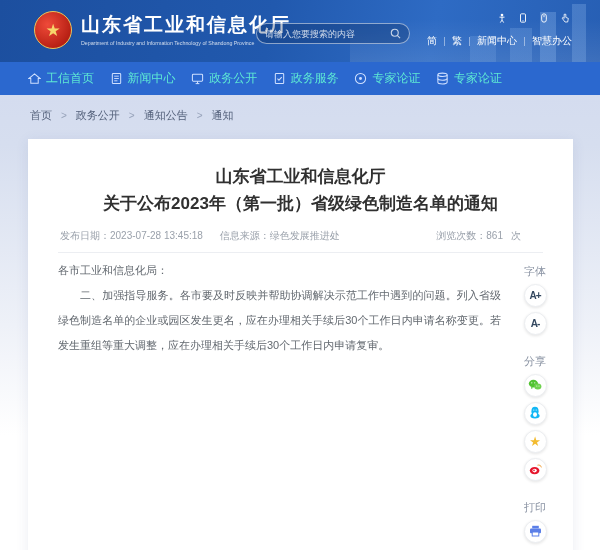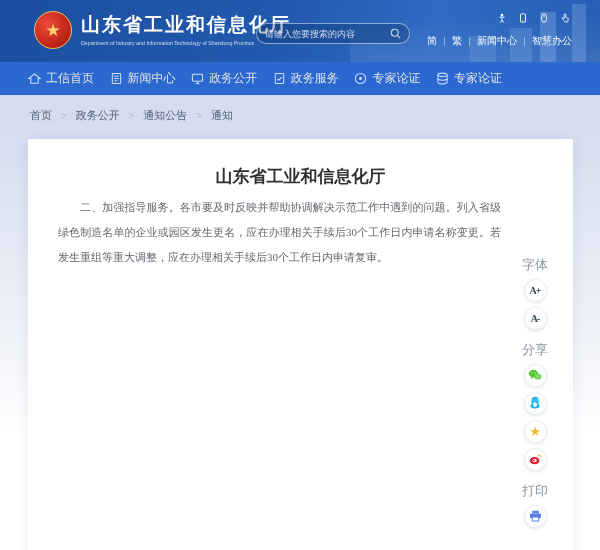--- a/index.html
+++ b/index.html
@@ -36,27 +36,27 @@
   .top-icons { position:absolute; right:30px; top:13px; display:flex; gap:11px; align-items:center; }
   .top-icons svg { display:block; }
   .top-links { position:absolute; right:28px; top:34px; display:flex; align-items:center; gap:7px;
     color:#fff; font-size:10px; white-space:nowrap; }
   .tsep { width:1px; height:9px; background:rgba(255,255,255,.45); }
   .tlink { cursor:pointer; }
 
   
   .navbar { height:33px; background:#2b68cf; display:flex; align-items:center;
     justify-content:space-between; padding:0 98px 0 28px; }
-  .nav-item { display:flex; align-items:center; gap:5px; color:#e5e5e5; font-size:12px;
+  .nav-item { display:flex; align-items:center; gap:5px; color:#5eead4; font-size:12px;
     white-space:nowrap; cursor:pointer; }
   .nav-item svg { display:block; }
 
   
   .page { position:relative; height:407px;
-    background:linear-gradient(to bottom,#d4dcef 0px,#d6deef 50px,#eef1f8 230px,#ffffff 340px);font-family:Liberation Serif, serif; }
+    background:linear-gradient(to bottom,#d4dcef 0px,#d6deef 50px,#eef1f8 230px,#ffffff 340px); }
   .breadcrumb { padding:13px 0 0 30px; display:flex; align-items:center; gap:9px;
     font-size:11px; color:#55627c; }
   .crumb { cursor:pointer; }
   .bsep { color:#97a3ba; font-size:10px; }
 
   .card { position:absolute; left:28px; top:44px; width:545px; height:430px; background:#fff;
     box-shadow:0 2px 12px rgba(60,80,140,.10); padding:24px 30px 0 30px; }
   .art-title { text-align:center; font-size:17px; font-weight:bold; color:#303030;
     line-height:27px; padding:0 20px; }
   .meta { margin-top:12px; display:flex; justify-content:space-between; align-items:center;
@@ -66,21 +66,21 @@
   .unit { margin-left:8px; }
 
   .art-body { margin-top:5px; font-size:11px; color:#62686f; line-height:25px;
     text-align:justify; padding-right:42px; }
   .art-body p { text-indent:2em; }
   .art-body .salutation { text-indent:0; }
 
   
   .float-toolbar { position:absolute; left:521px; top:155px; width:28px;
     display:flex; flex-direction:column; align-items:center; }
-  .ft-label { font-size:13px; color:#8a93a3; margin:6px 0 5px; }
+  .ft-label { font-size:11px; color:#8a93a3; margin:14px 0 5px; }
   .ft-btn { width:23px; height:23px; border-radius:50%; background:#fff;
     border:1px solid #eceef1; box-shadow:0 1px 3px rgba(0,0,0,.10);
     display:flex; align-items:center; justify-content:center; margin-bottom:5px; cursor:pointer; }
   .ft-font { font-size:10px; font-weight:bold; color:#33475f; letter-spacing:-1px; }
   .ft-star { color:#f3bb2f; font-size:13px; line-height:1; }
 </style>
 </head>
 <body>
 
 <div class="header">
@@ -209,24 +209,35 @@
     <span class="crumb">政务公开</span>
     <span class="bsep">&gt;</span>
     <span class="crumb">通知公告</span>
     <span class="bsep">&gt;</span>
     <span class="crumb">通知</span>
   </div>
 
   <div class="card">
     <div class="art-title">
       <div>山东省工业和信息化厅</div>
-    </div>
-
+      <div>关于公布2023年（第一批）省级绿色制造名单的通知</div>
+    </div>
+
+    <div class="meta">
+      <div>
+        <span class="m-item"><span>发布日期：</span><span>2023-07-28 13:45:18</span></span>
+        <span class="m-item"><span>信息来源：</span><span>绿色发展推进处</span></span>
+      </div>
+      <div class="m-right">
+        <span>浏览次数：</span><span>861</span><span class="unit">次</span>
+      </div>
+    </div>
 
     <div class="art-body">
+      <p class="salutation">各市工业和信息化局：</p>
       <p>二、加强指导服务。各市要及时反映并帮助协调解决示范工作中遇到的问题。列入省级绿色制造名单的企业或园区发生更名，应在办理相关手续后30个工作日内申请名称变更。若发生重组等重大调整，应在办理相关手续后30个工作日内申请复审。</p>
 
     </div>
 
   </div>
 
   <div class="float-toolbar">
     <div class="ft-label">字体</div>
     <div class="ft-btn">
       <span class="ft-font">A+</span>

